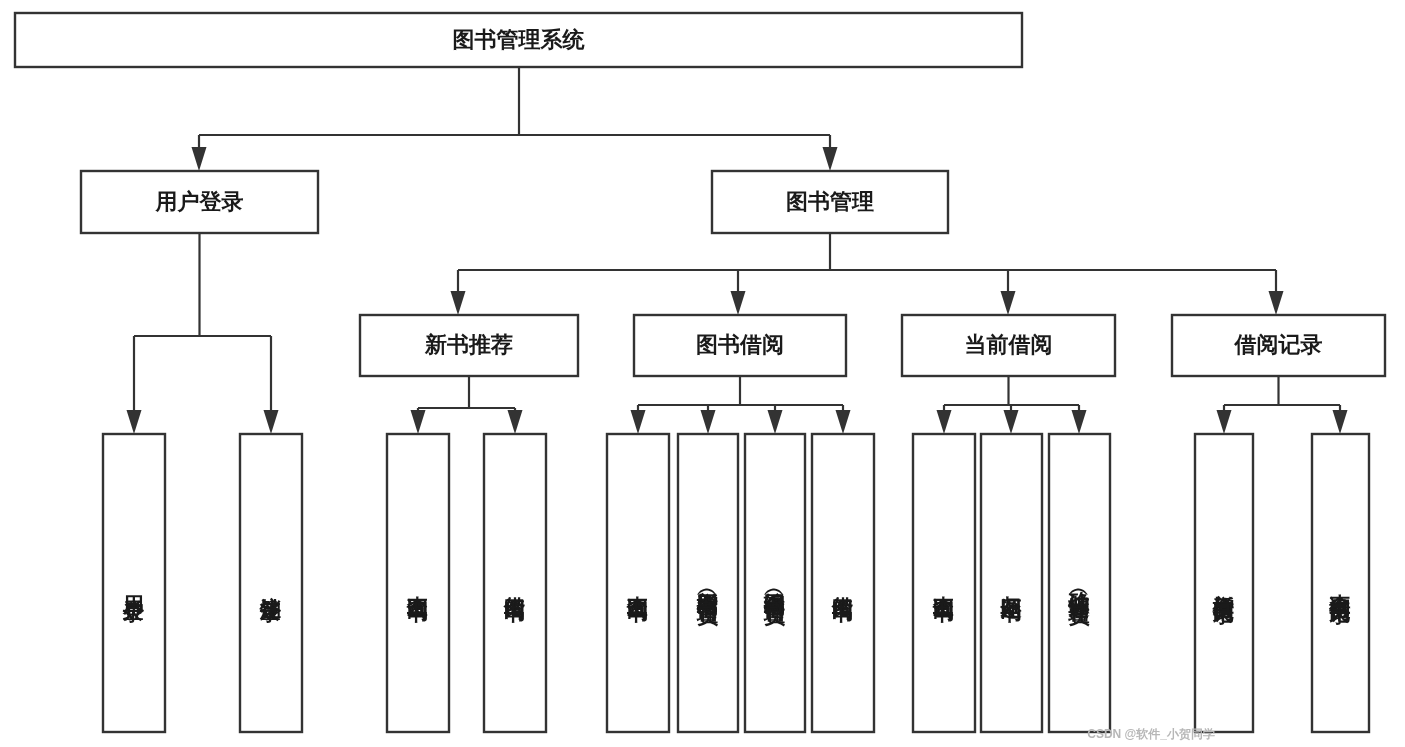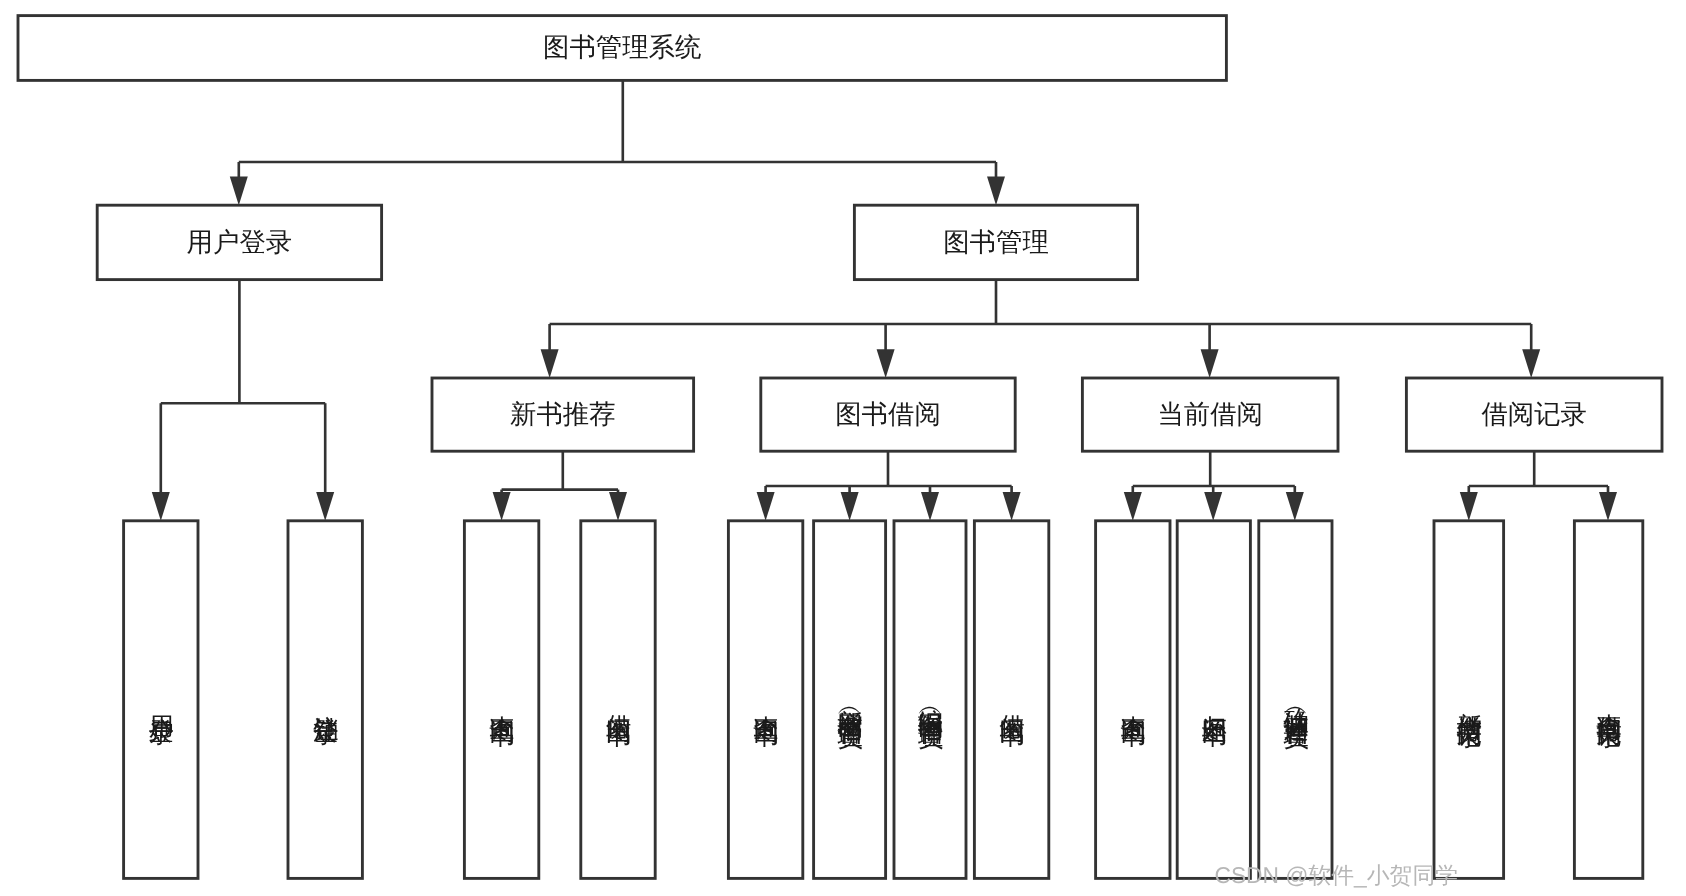--- a/index.html
+++ b/index.html
@@ -11,20 +11,21 @@
     width: 1405px;
     height: 747px;
     font-family: "Liberation Sans", "DejaVu Sans", sans-serif;
     overflow: hidden;
   }
   #diagram-root {
     position: relative;
     width: 1223px;
     height: 747px;
     background: #ffffff;
+    font-weight: bold;
   }
   svg#diagram-svg {
     position: absolute;
     left: 0;
     top: 0;
     width: 1405px;
     height: 747px;
     display: block;
   }
   .node-box {
@@ -62,21 +63,21 @@
     justify-content: center;
     text-align: center;
     white-space: nowrap;
     pointer-events: none;
   }
   .watermark {
     position: absolute;
     right: 8px;
     bottom: 4px;
     font-family: "Liberation Sans", "DejaVu Sans", sans-serif;
-    font-size: 19px;
+    font-size: 12px;
     color: #b7b7b7;
     white-space: nowrap;
   }
 </style>
 </head>
 <body>
 
 <div id="diagram-root">
 
   <svg id="diagram-svg" viewBox="0 0 1405 747">

